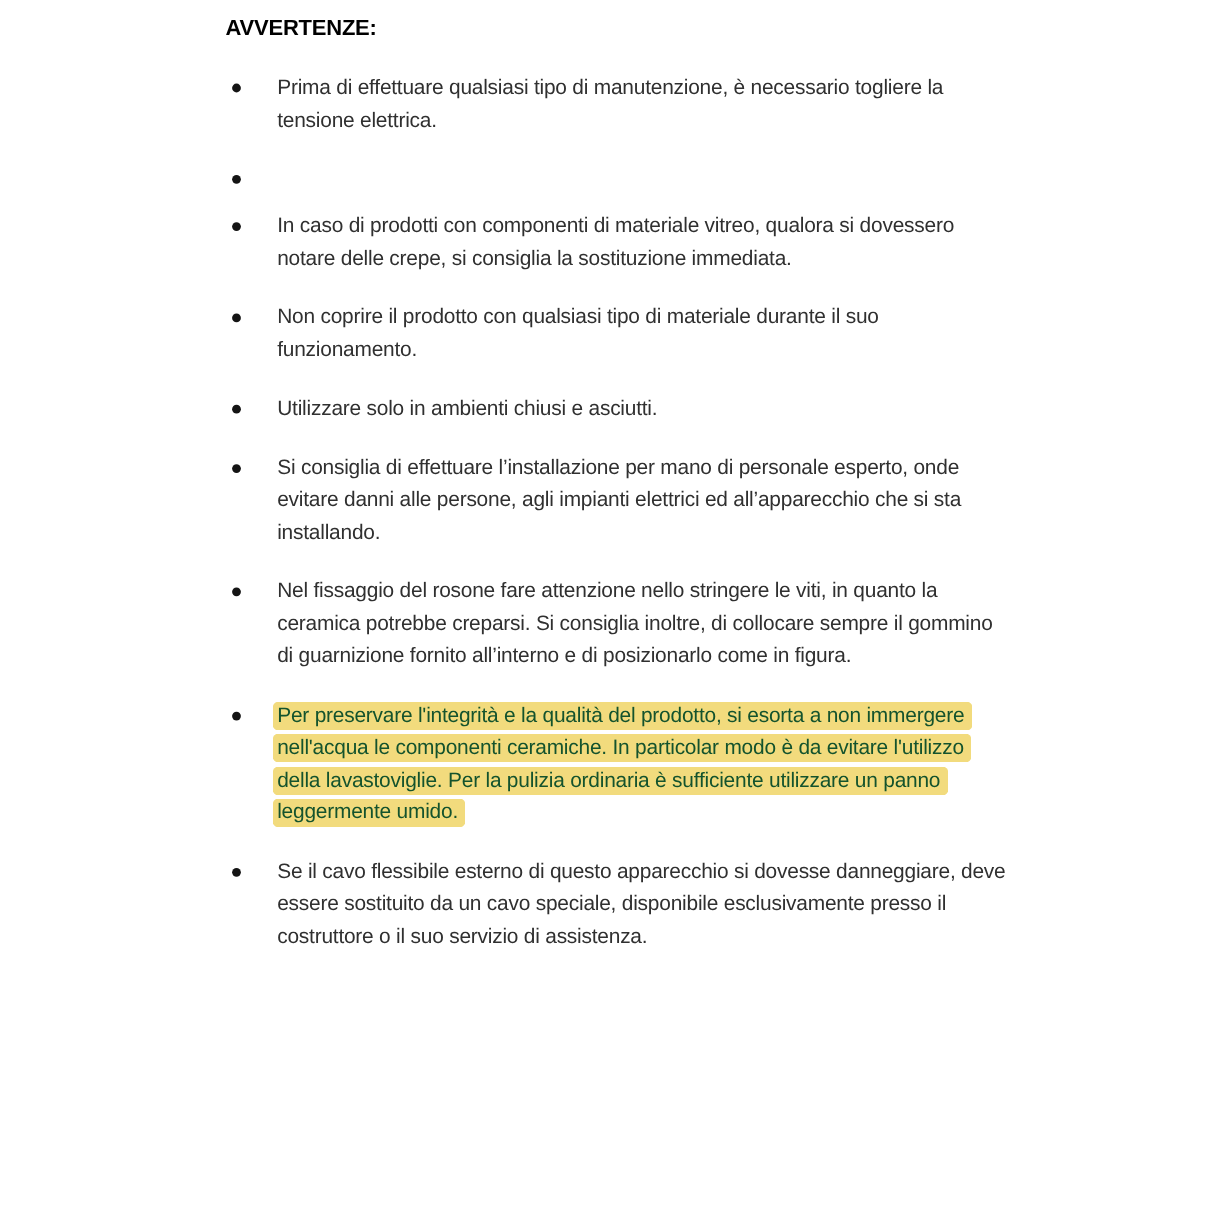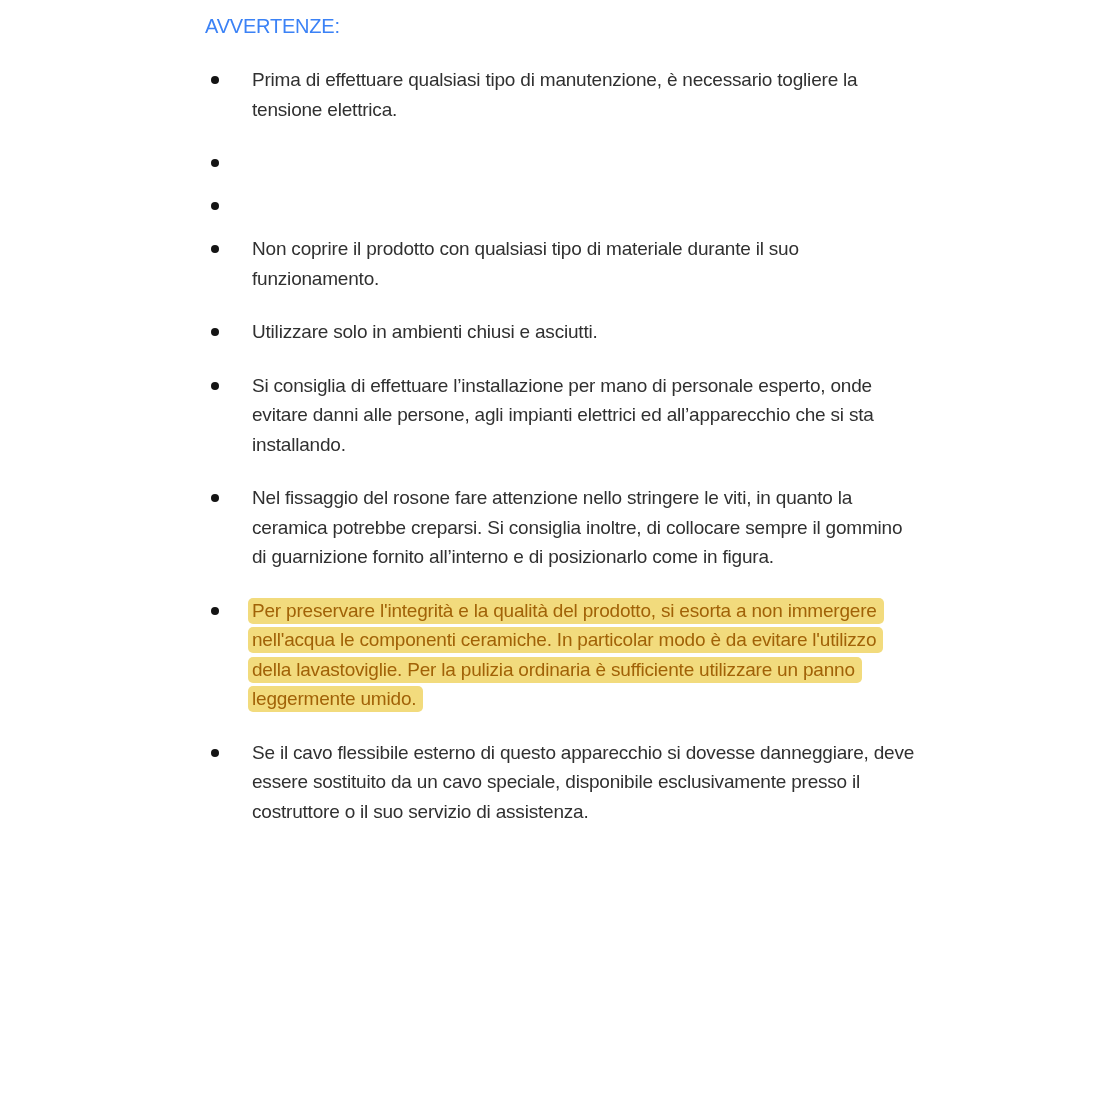--- a/index.html
+++ b/index.html
@@ -11,22 +11,22 @@
     overflow: hidden;
   }
   .page {
     width: 1100px;
     height: 1100px;
     background: #ffffff;
     padding: 15px 0 0 205px;
   }
   .doc-title {
     font-size: 20px;
-    font-weight: 400;
-    color: #3b82f6;
+    font-weight: 700;
+    color: #000000;
     letter-spacing: -0.2px;
     margin-bottom: 27px;
   }
   .bullet-list {
     display: flex;
     flex-direction: column;
   }
   .bullet-item {
     display: flex;
     align-items: flex-start;
@@ -52,21 +52,21 @@
     color: #303030;
     letter-spacing: -0.2px;
   }
   .highlighted .item-text .hl {
     background: var(--highlight, #f2db7d);
     border-radius: 5px;
     padding: 2px 7px 3px 4px;
     margin-left: -4px;
     -webkit-box-decoration-break: clone;
     box-decoration-break: clone;
-    color: #a16207;
+    color: #14532d;
   }
 </style>
 </head>
 <body>
 
 <div class="page">
 
   <div class="doc-title">AVVERTENZE:</div>
 
   <div class="bullet-list">
@@ -81,20 +81,21 @@
     <div class="bullet-item">
       <span class="bullet-cell">
           <span class="bullet-dot"></span>
         </span>
     </div>
 
     <div class="bullet-item">
       <span class="bullet-cell">
           <span class="bullet-dot"></span>
         </span>
+      <span class="item-text">In caso di prodotti con componenti di materiale vitreo, qualora si dovessero notare delle crepe, si consiglia la sostituzione immediata.</span>
     </div>
 
     <div class="bullet-item">
       <span class="bullet-cell">
           <span class="bullet-dot"></span>
         </span>
       <span class="item-text">Non coprire il prodotto con qualsiasi tipo di materiale durante il suo funzionamento.</span>
     </div>
 
 

